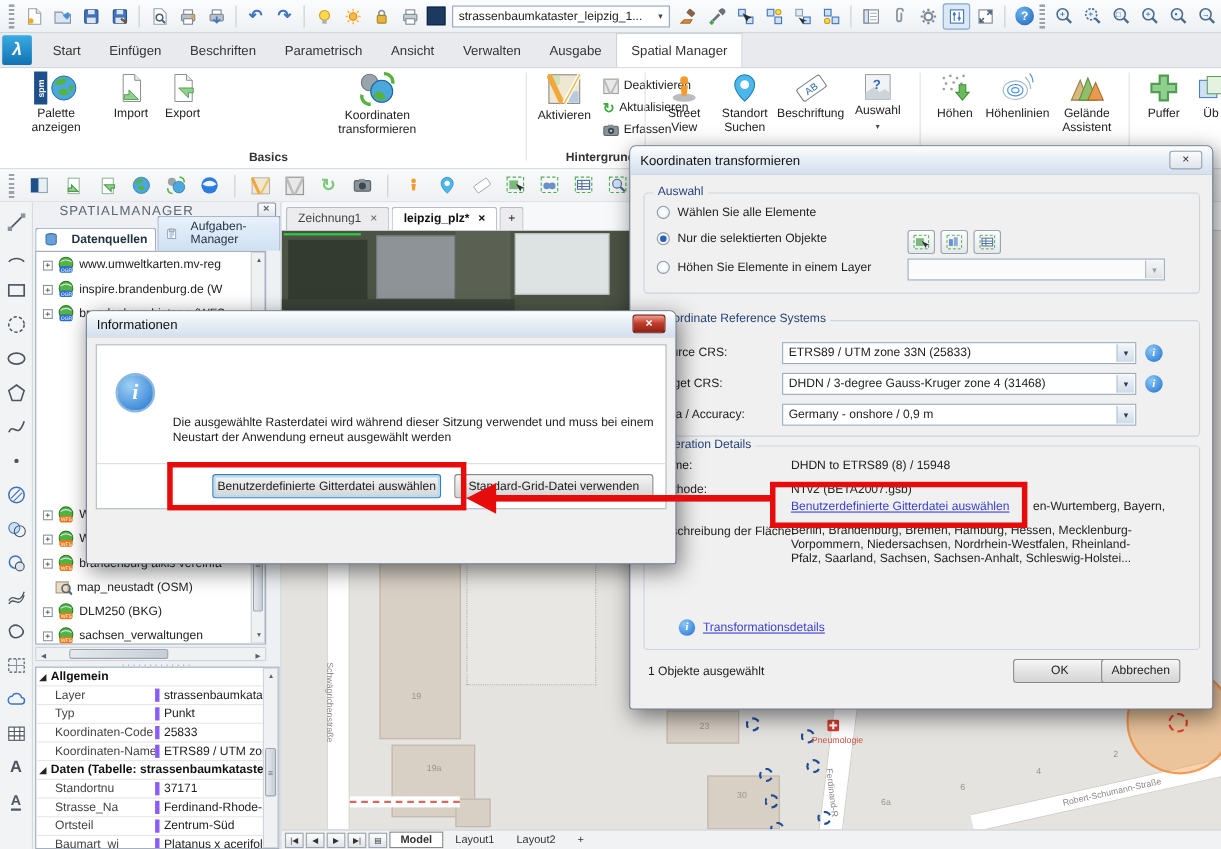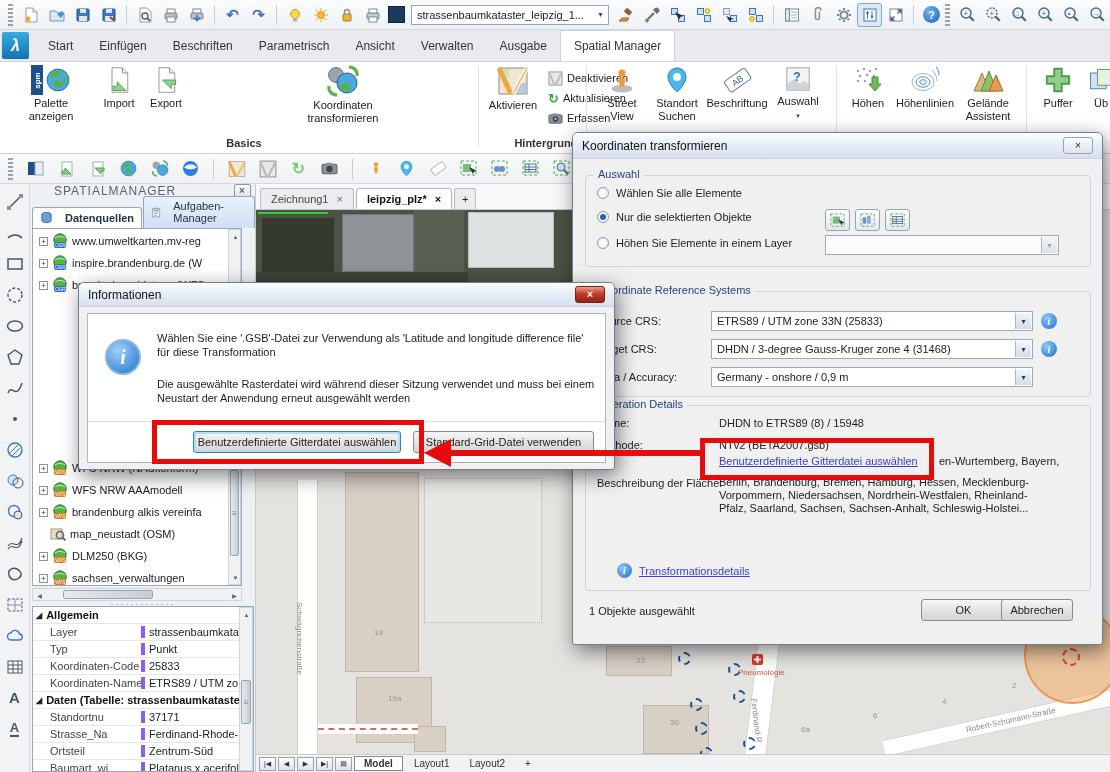--- a/index.html
+++ b/index.html
@@ -1104,30 +1104,29 @@
   <div class="ibadge abs" style="left:44px;top:430px;width:15px;height:15px">
       <span>i</span>
     </div>
   <div class="abs link" style="left:66px;top:432px">Transformationsdetails</div>
 
   <div class="abs" style="left:16px;top:472px">1 Objekte ausgewählt</div>
   <div class="wbtn" style="left:348px;top:466px;width:85px">OK</div>
   <div class="wbtn" style="left:428px;top:466px;width:72px">Abbrechen</div>
 </div>
 
-<div class="dlg" style="left:78px;top:282px;width:537px;height:188px;z-index:60">
+<div class="dlg" style="left:78px;top:282px;width:537px;height:231px;z-index:60">
   <div class="dtitle" style="height:24px">
     <span>Informationen</span>
     <div class="dclose red"><span>×</span></div>
   </div>
   <div class="abs" style="left:8px;top:30px;width:519px;height:150px;background:#fff;border:1px solid #aeb6bf"></div>
   <div class="abs" style="left:26px;top:56px;width:36px;height:36px;border-radius:50%;background:radial-gradient(circle at 35% 30%,#9ed0f5,#2274cf);border:2px solid #8ab8e0;color:#fff;font-family:'Liberation Serif',serif;font-style:italic;font-weight:bold;font-size:20px;display:flex;align-items:center;justify-content:center">
       <span>i</span>
     </div>
-  <div class="abs" style="left:78px;top:48px;width:442px;line-height:14px">Wählen Sie eine '.GSB'-Datei zur Verwendung als 'Latitude and longitude difference file' für diese Transformation</div>
   <div class="abs" style="left:78px;top:94px;width:442px;line-height:14px">Die ausgewählte Rasterdatei wird während dieser Sitzung verwendet und muss bei einem Neustart der Anwendung erneut ausgewählt werden</div>
   <div class="abs" style="left:9px;top:138px;width:517px;height:1px;background:#dcdcdc"></div>
   <div class="wbtn focus" style="left:114px;top:148px;width:208px">Benutzerdefinierte Gitterdatei auswählen</div>
   <div class="wbtn" style="left:334px;top:148px;width:181px">Standard-Grid-Datei verwenden</div>
 </div>
 
 <div class="redbox" style="left:152px;top:420px;width:272px;height:44px"></div>
 <div class="redbox" style="left:700px;top:438px;width:234px;height:42px"></div>
 <div id="redline" style="left:448px;top:450px;width:254px;height:6px"></div>
 <div id="redarrow" style="left:424px;top:439px"></div>

